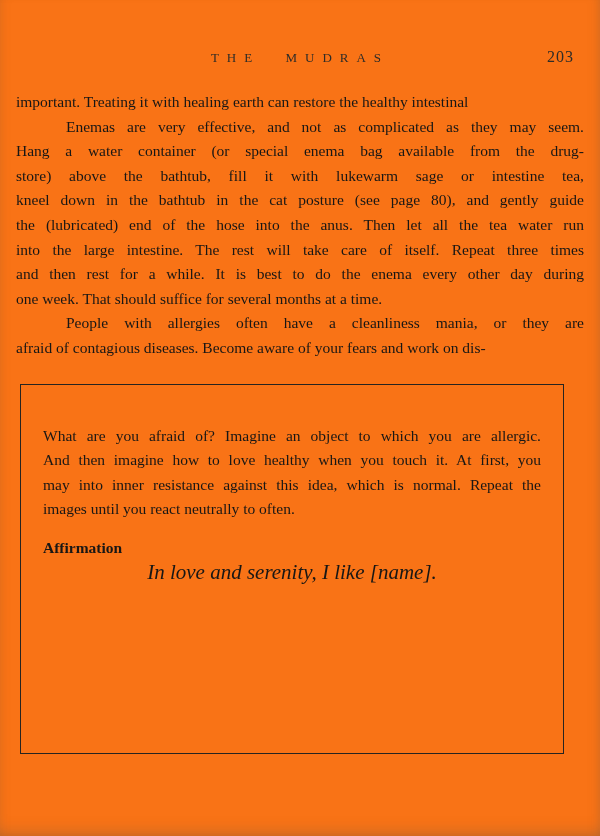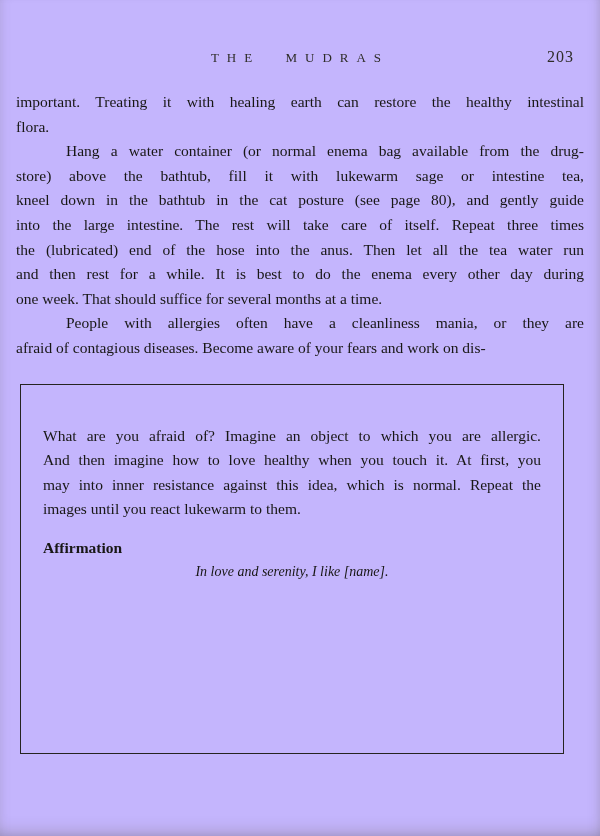--- a/index.html
+++ b/index.html
@@ -5,21 +5,21 @@
   html, body { margin: 0; padding: 0; }
   body {
     width: 600px; height: 836px;
     background: #e9e7e2;
     font-family: "Liberation Serif", "DejaVu Serif", serif;
   }
   .page {
     position: relative;
     width: 600px; height: 836px;
     box-sizing: border-box;
-    background: #c4b5fd;
+    background: #f97316;
     color: #1b1b1b;
     padding: 50px 16px 12px 16px;
     overflow: hidden;
   }
   
   .page::after {
     content: "";
     position: absolute; inset: 0;
     pointer-events: none;
     box-shadow: inset 0 -14px 18px -14px rgba(90,85,75,.45),
@@ -69,59 +69,59 @@
     margin-top: 14px;
     text-align: left;
     font-weight: bold;
     font-size: 15.5px;
     line-height: 24px;
     color: #181715;
   }
   .affirmation-text {
     text-align: center;
     font-style: italic;
-    font-size: 14px;
+    font-size: 21px;
     line-height: 24px;
     color: #181715;
   }
 </style>
 </head>
 <body>
 
 <div class="page">
 
   <div class="running-head">
     <div class="running-title">THE MUDRAS</div>
     <div class="page-number">203</div>
   </div>
 
   <div class="body-text">
     <div class="para">
         <div class="line">important. Treating it with healing earth can restore the healthy intestinal</div>
-        <div class="line">flora.</div>
       </div>
     <div class="para indent">
-        <div class="line">Hang a water container (or normal enema bag available from the drug-</div>
+        <div class="line">Enemas are very effective, and not as complicated as they may seem.</div>
+        <div class="line">Hang a water container (or special enema bag available from the drug-</div>
         <div class="line">store) above the bathtub, fill it with lukewarm sage or intestine tea,</div>
         <div class="line">kneel down in the bathtub in the cat posture (see page 80), and gently guide</div>
+        <div class="line">the (lubricated) end of the hose into the anus. Then let all the tea water run</div>
         <div class="line">into the large intestine. The rest will take care of itself. Repeat three times</div>
-        <div class="line">the (lubricated) end of the hose into the anus. Then let all the tea water run</div>
         <div class="line">and then rest for a while. It is best to do the enema every other day during</div>
         <div class="line">one week. That should suffice for several months at a time.</div>
       </div>
     <div class="para indent">
         <div class="line">People with allergies often have a cleanliness mania, or they are</div>
         <div class="line">afraid of contagious diseases. Become aware of your fears and work on dis-</div>
       </div>
   </div>
 
   <div class="exercise-box">
     <div class="para">
         <div class="line">What are you afraid of? Imagine an object to which you are allergic.</div>
         <div class="line">And then imagine how to love healthy when you touch it. At first, you</div>
         <div class="line">may into inner resistance against this idea, which is normal. Repeat the</div>
-        <div class="line">images until you react lukewarm to them.</div>
+        <div class="line">images until you react neutrally to often.</div>
       </div>
     <div class="affirmation-heading">Affirmation</div>
     <div class="affirmation-text">In love and serenity, I like [name].</div>
   </div>
 
 </div>
 
 </body></html>

